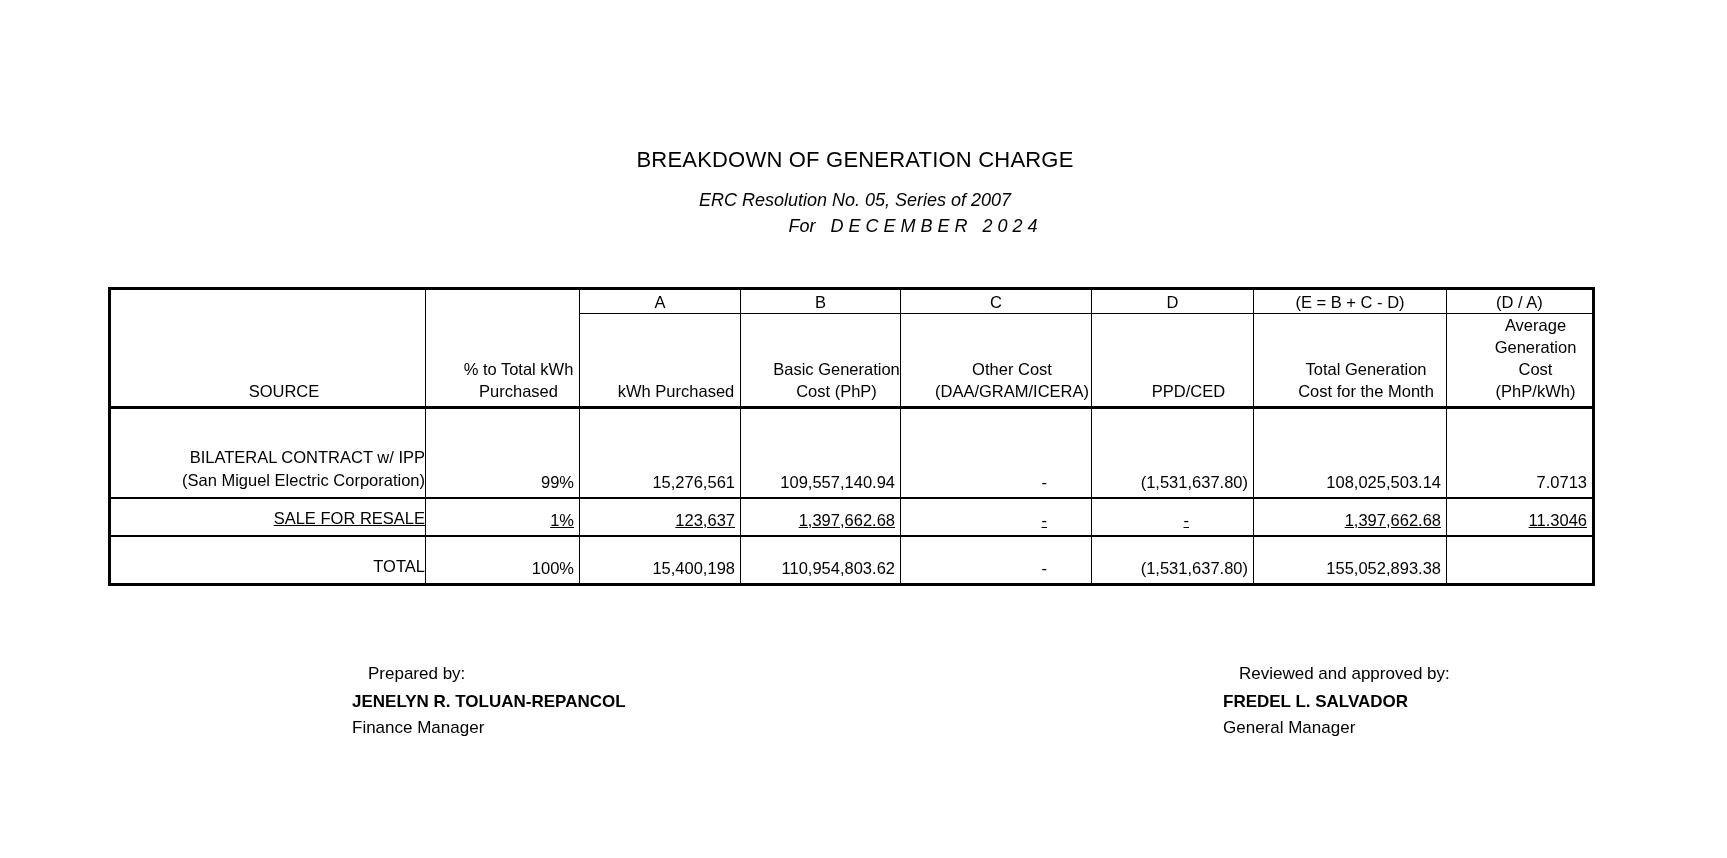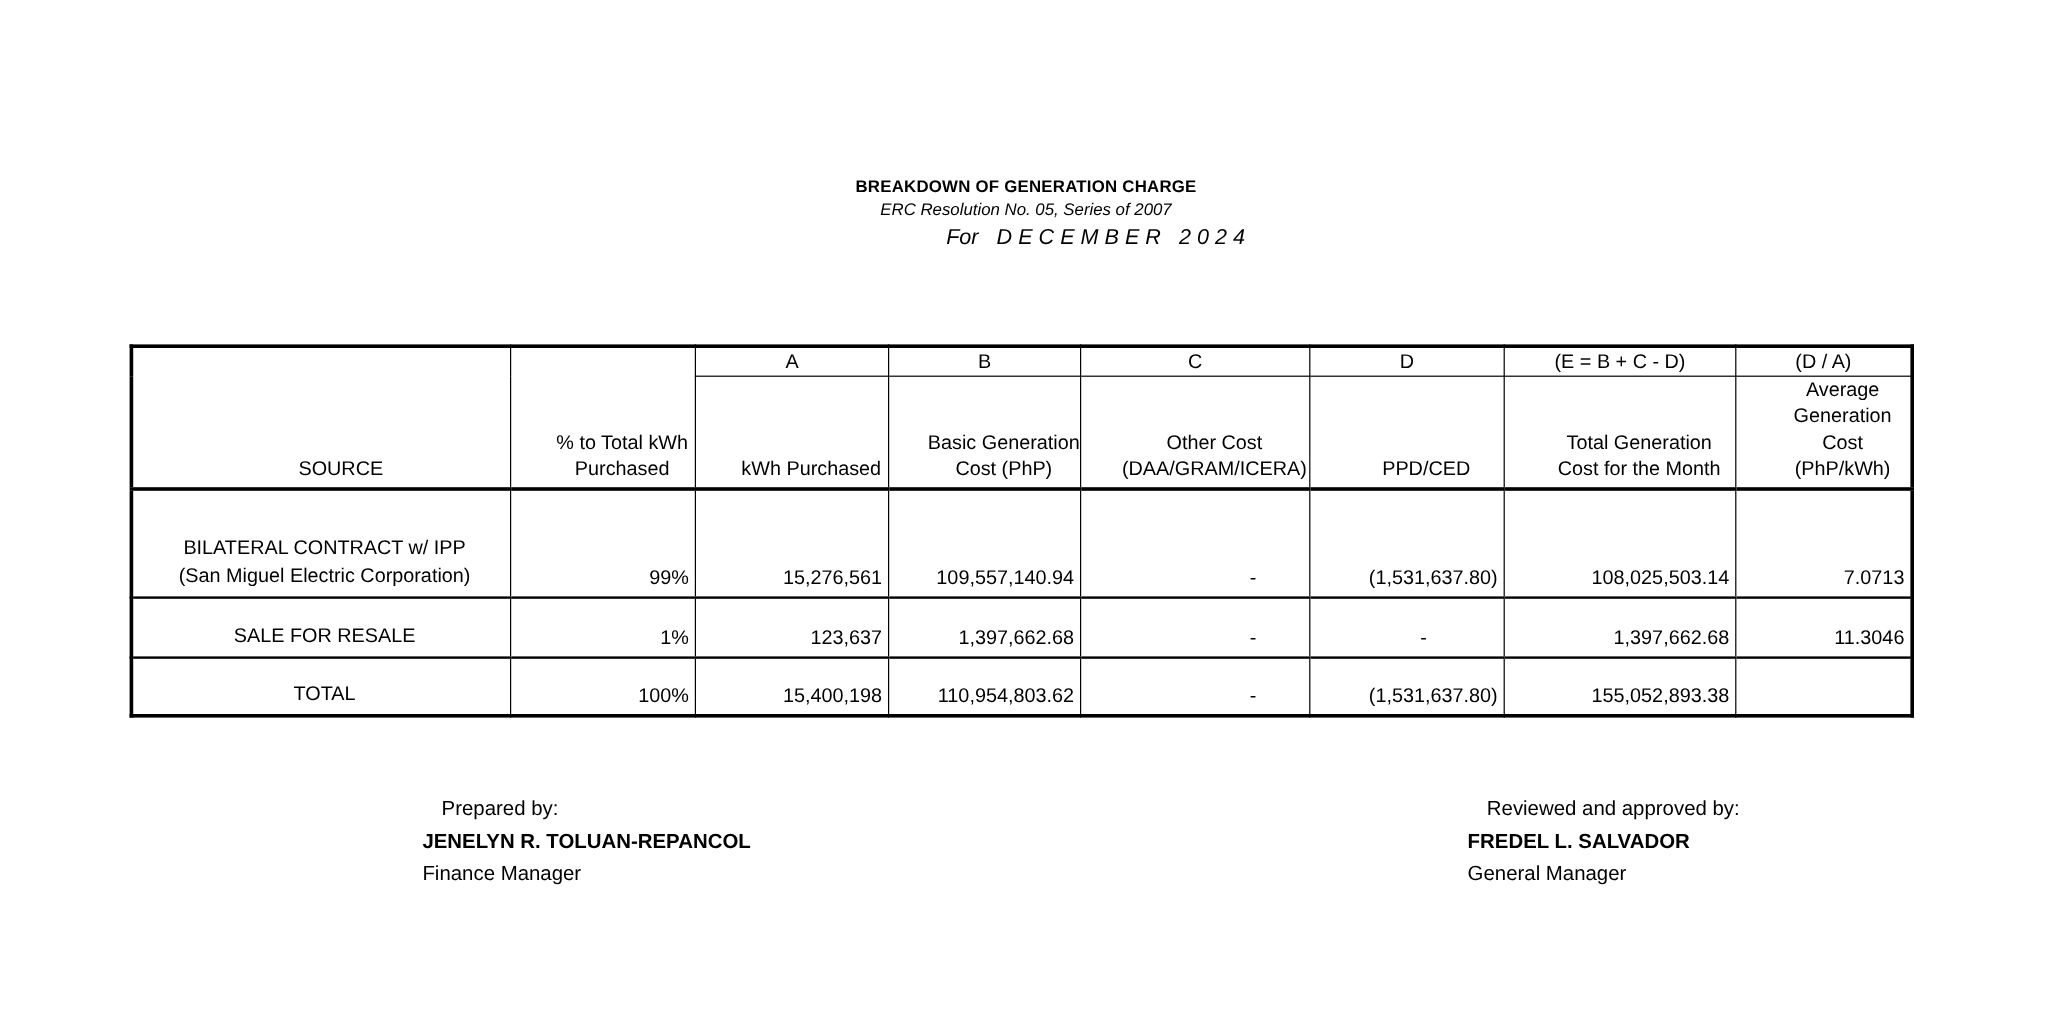--- a/index.html
+++ b/index.html
@@ -34,27 +34,27 @@
   }
 
   
   .title-block {
     position: absolute;
     top: 147px; left: 0;
     width: 1710px;
     text-align: center;
   }
   .doc-title {
-    font-size: 14px;
-    font-weight: bold;
+    font-size: 22px;
+    font-weight: normal;
     letter-spacing: 0.2px;
   }
   .doc-subtitle {
-    margin-top: 3px;
-    font-size: 14px;
+    margin-top: 17px;
+    font-size: 18px;
     font-style: italic;
   }
   .doc-period {
     margin-top: 5px;
     font-size: 18px;
     font-style: italic;
     position: relative;
     left: 58px;
     white-space: pre;
   }
@@ -84,24 +84,24 @@
     vertical-align: bottom;
     padding-bottom: 4px;
     line-height: 22px;
     border-bottom: 3px solid #000;
     padding-left: 32px;
   }
   .gen-table tr.label-row td { border-bottom: 3px solid #000; }
   .gen-table .hdr span { display: block; }
   .gen-table tr.data-row td { border-bottom: 2px solid #000; }
   .gen-table tr.row-tall { height: 90px; }
-  .gen-table tr.row-short { height: 50px; }
+  .gen-table tr.row-short { height: 38px; text-decoration: underline; }
   .gen-table tr.row-last { height: 49px; }
   .gen-table .src {
-    text-align: center;
+    text-align: right;
     vertical-align: bottom;
     padding: 0 0 5px 5px;
     line-height: 23px;
     white-space: nowrap;
   }
   .gen-table .src span { display: block; }
   .gen-table .num {
     text-align: right;
     vertical-align: bottom;
     padding: 0 5px 5px 0;

